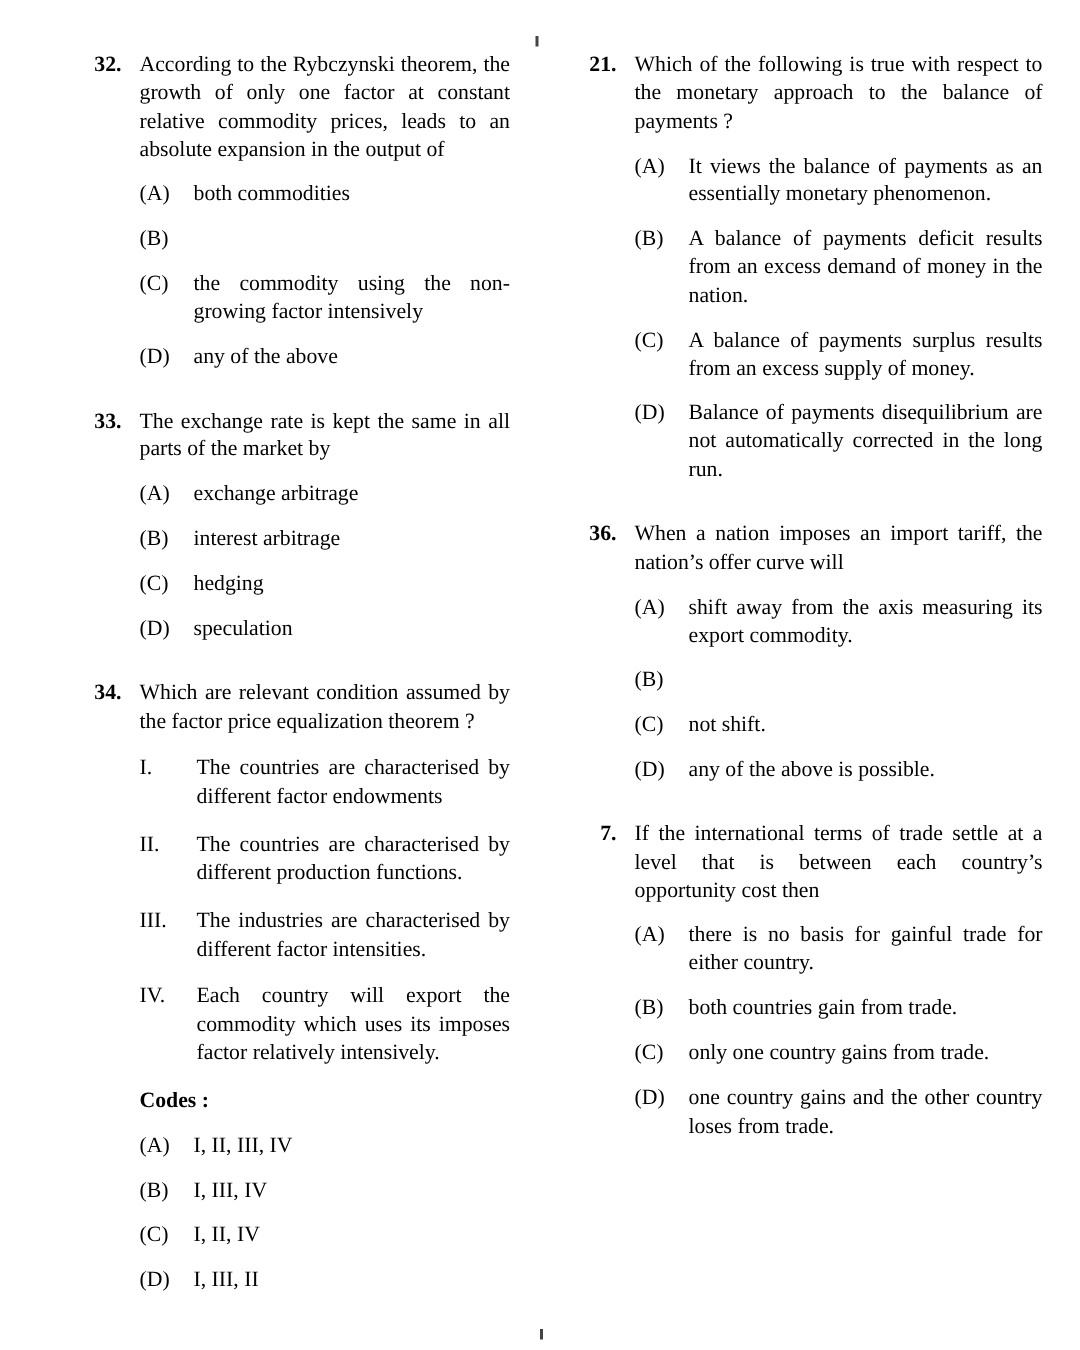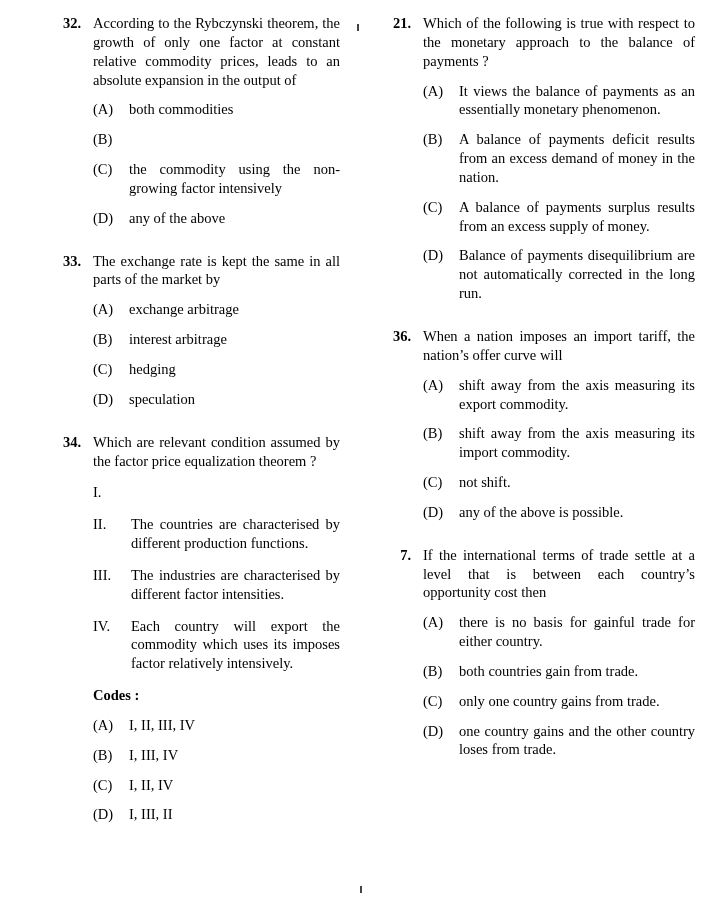--- a/index.html
+++ b/index.html
@@ -7,21 +7,21 @@
     position: relative;
     width: 720px;
     height: 900px;
     margin: 0 auto;
     background: #ffffff;
     color: #000000;
     font-family: "Liberation Serif", serif;
     font-size: 14.5px;
     line-height: 1.3;
     box-sizing: border-box;
-    padding: 14px 25px 8px 55px;
+    padding: 34px 25px 8px 55px;
     display: flex;
     gap: 45px;
     overflow: hidden;
   }
   .col { display: block; }
   .col-left  { flex: 0 0 285px; }
   .col-right { flex: 1; }
 
   .question { display: flex; margin-bottom: 24px; }
   .question:last-child { margin-bottom: 0; font-family: Liberation Serif, serif; }
@@ -106,20 +106,21 @@
         </div>
       </div>
     </div>
 
     <div class="question">
       <div class="qnum">34.</div>
       <div class="qbody">
         <div class="qtext">Which are relevant condition assumed by the factor price equalization theorem ?</div>
         <div class="statement">
           <div class="slabel">I.</div>
+          <div class="stext">The countries are characterised by different factor endowments</div>
         </div>
         <div class="statement">
           <div class="slabel">II.</div>
           <div class="stext">The countries are characterised by different production functions.</div>
         </div>
         <div class="statement">
           <div class="slabel">III.</div>
           <div class="stext">The industries are characterised by different factor intensities.</div>
         </div>
         <div class="statement">
@@ -176,21 +177,20 @@
     <div class="question">
       <div class="qnum">36.</div>
       <div class="qbody">
         <div class="qtext">When a nation imposes an import tariff, the nation’s offer curve will</div>
         <div class="option">
           <div class="olabel">(A)</div>
           <div class="otext">shift away from the axis measuring its export commodity.</div>
         </div>
         <div class="option">
           <div class="olabel">(B)</div>
-          <div class="otext">shift away from the axis measuring its import commodity.</div>
         </div>
         <div class="option">
           <div class="olabel">(C)</div>
           <div class="otext">not shift.</div>
         </div>
         <div class="option">
           <div class="olabel">(D)</div>
           <div class="otext">any of the above is possible.</div>
         </div>
       </div>

